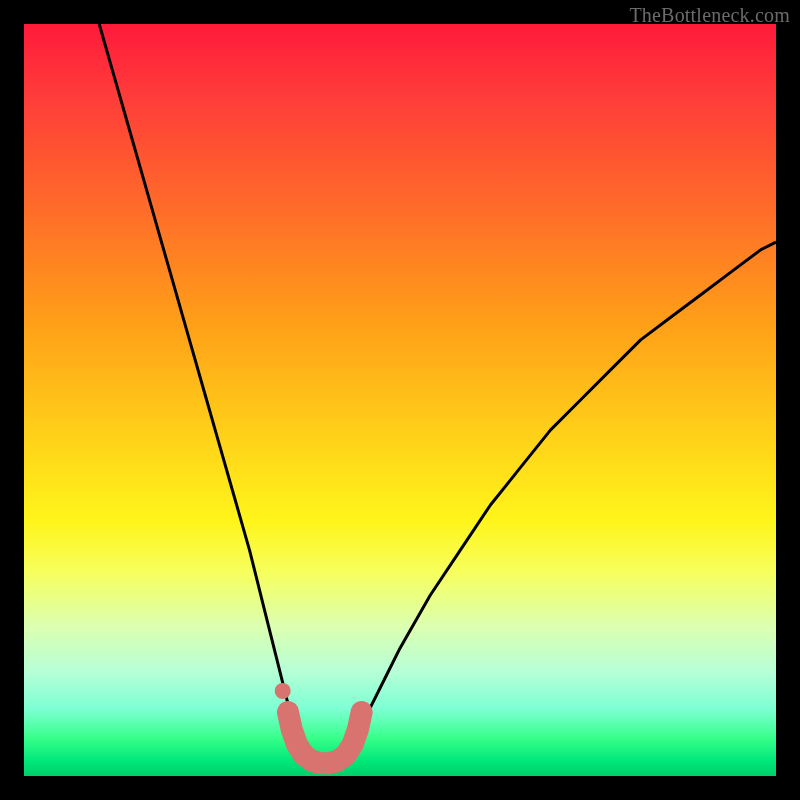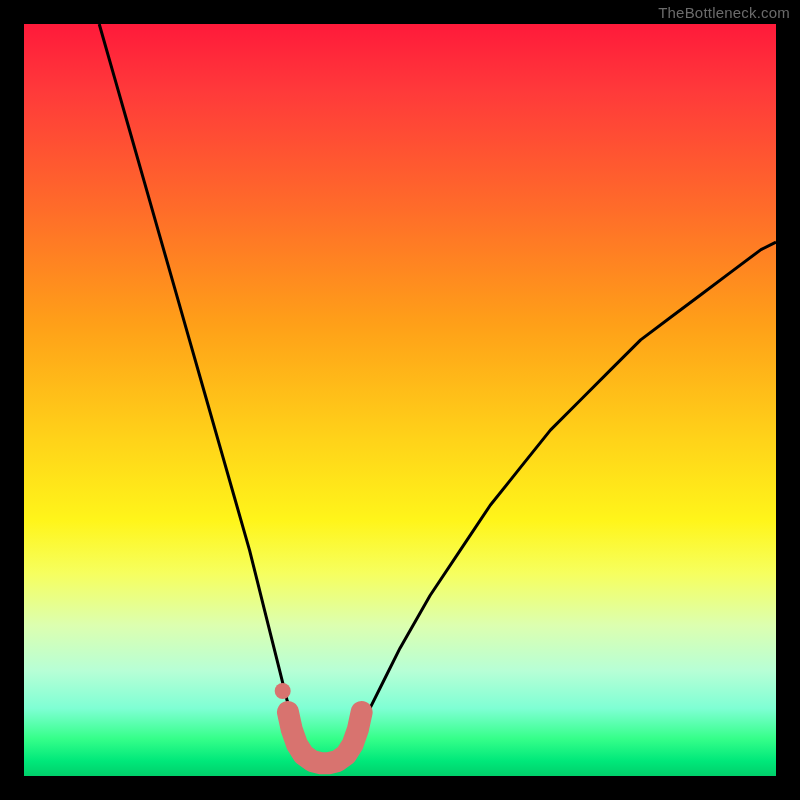--- a/index.html
+++ b/index.html
@@ -32,24 +32,25 @@
       #36ff8a 95%,
       #00e87a 98%,
       #00cf6a 100%
     );
   }
   .watermark {
     position: absolute;
     top: 4px;
     right: 10px;
     color: #6b6b6b;
-    font-size: 15px;
+    font-size: 20px;
     font-weight: 500;
     letter-spacing: 0.2px;
     z-index: 5;
+    font-family: Liberation Serif, serif;
   }
   svg.curve {
     position: absolute;
     left: 0;
     top: 0;
     width: 752px;
     height: 752px;
     overflow: visible;
   }
 </style>

